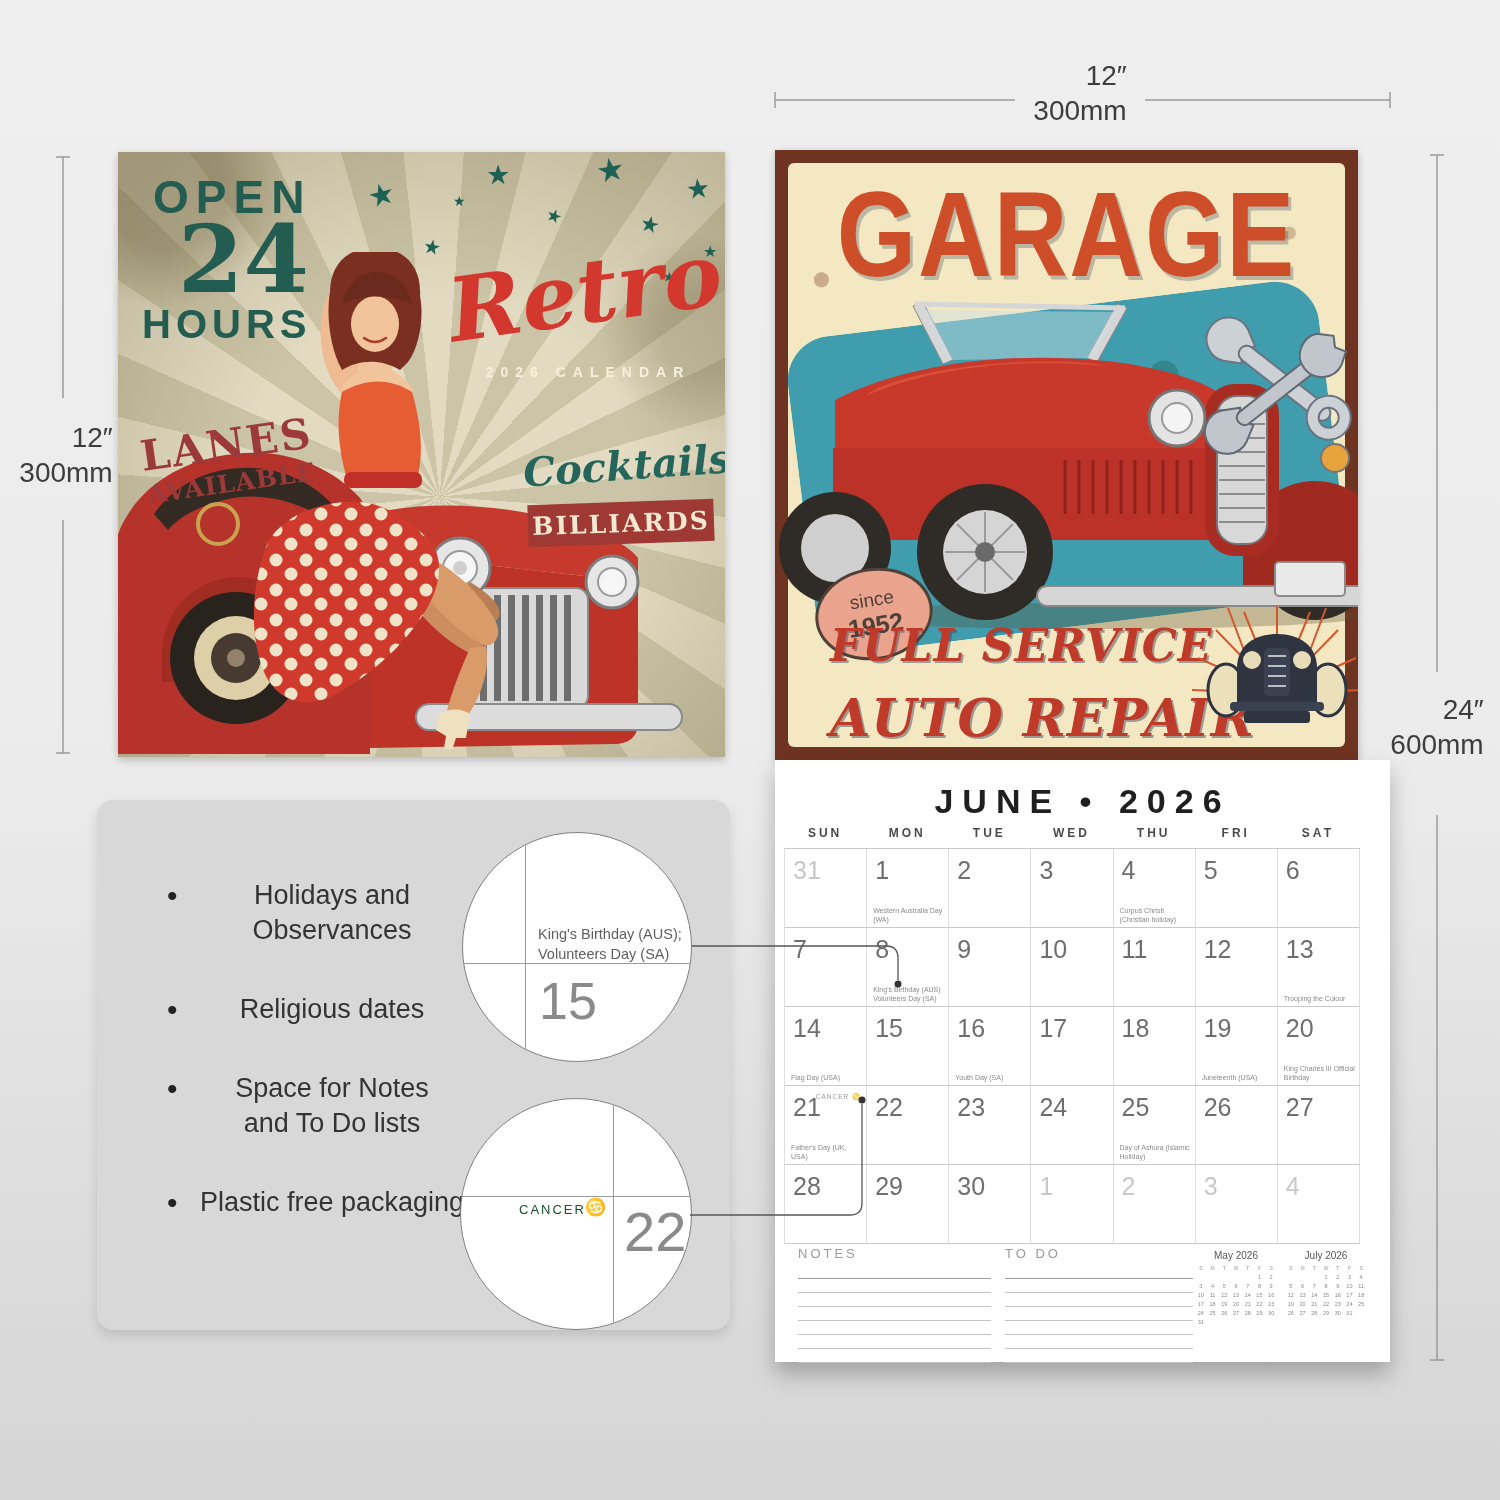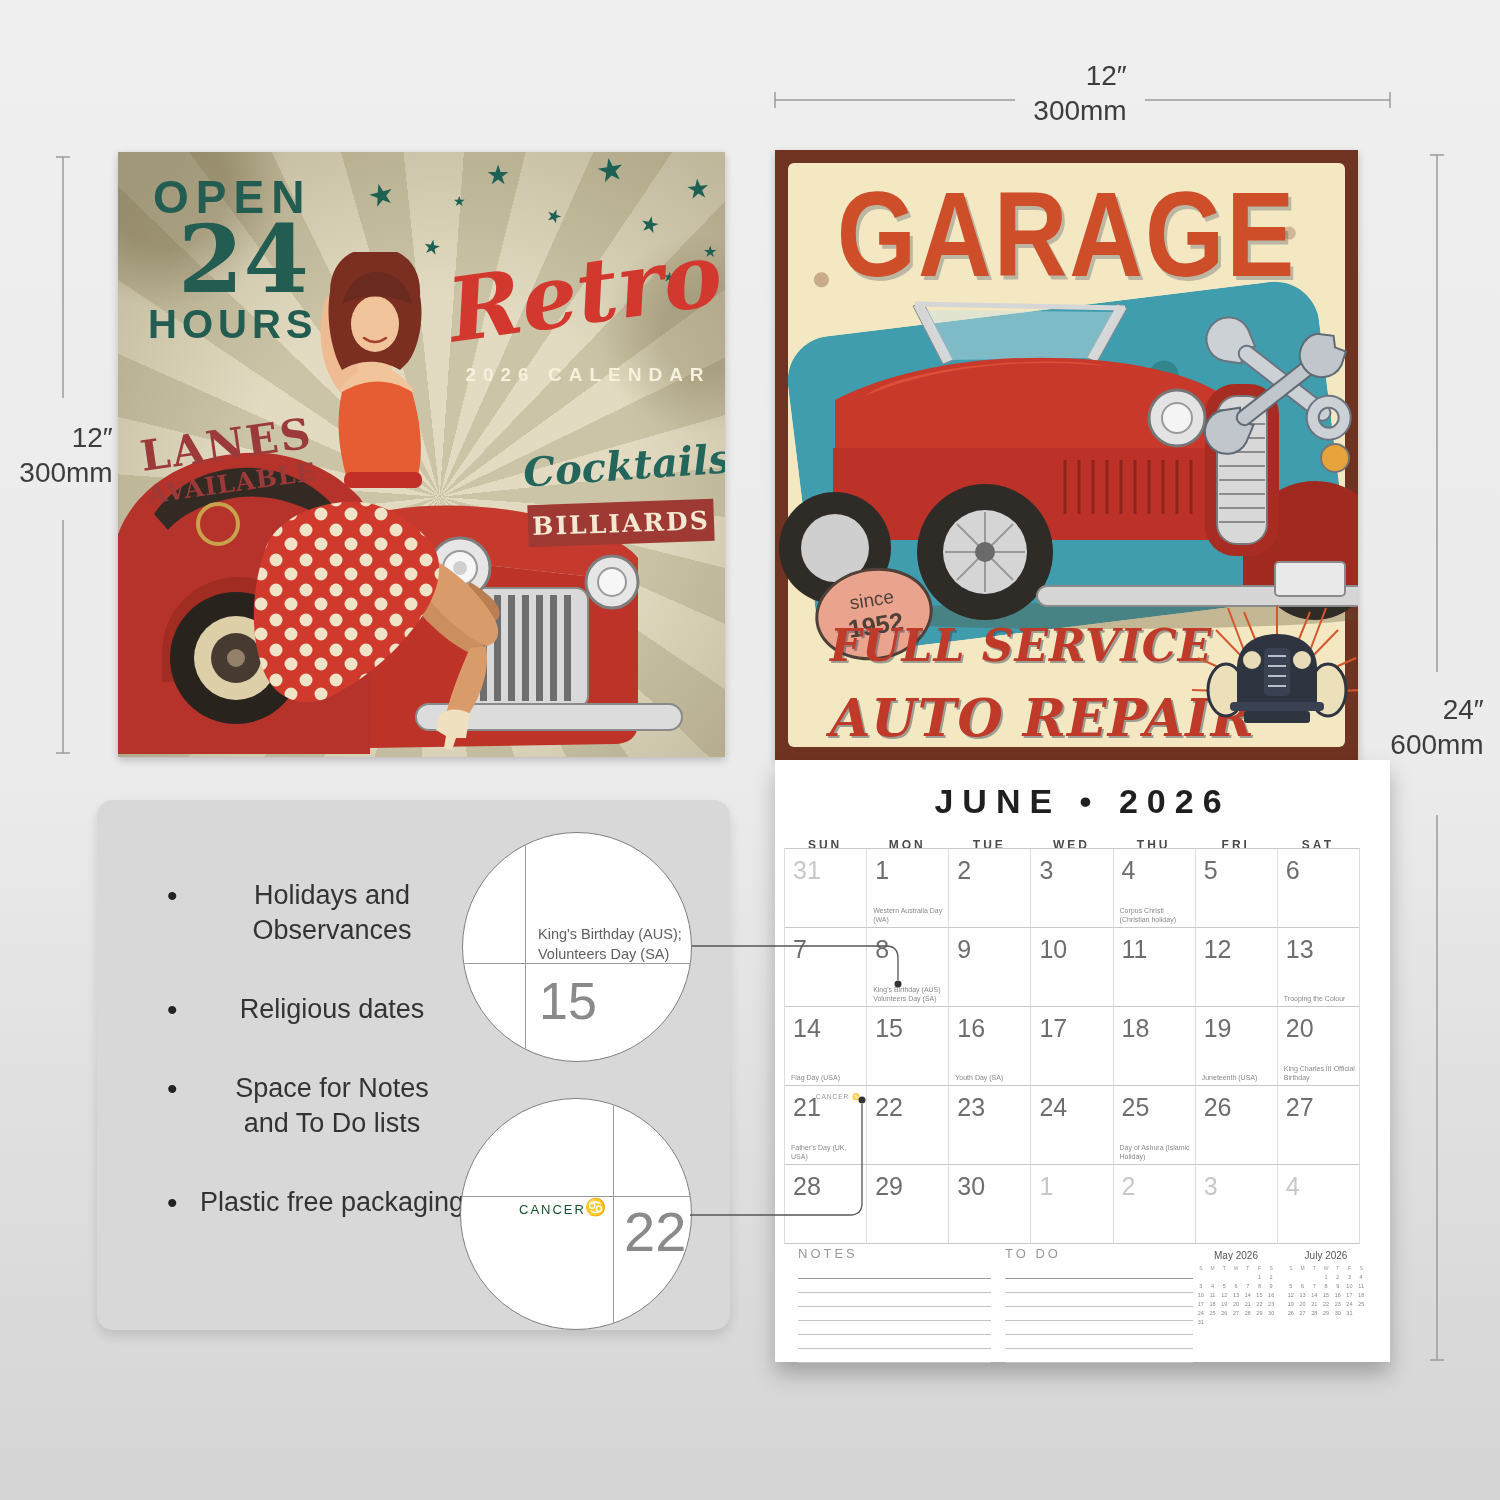--- a/index.html
+++ b/index.html
@@ -18,27 +18,27 @@
          background:repeating-conic-gradient(from 4deg at 53% 57%,#cbc4a6 0deg 10deg,#e2dbc1 10deg 20deg);
          box-shadow:0 3px 8px rgba(0,0,0,.22);}
   .cover::after{content:"";position:absolute;inset:0;
          background:radial-gradient(circle at 53% 57%,rgba(0,0,0,0) 42%,rgba(104,92,58,.28) 92%),
                     radial-gradient(circle at 8% 6%,rgba(104,92,58,.35) 0 60px,rgba(0,0,0,0) 120px),
                     radial-gradient(circle at 96% 30%,rgba(104,92,58,.25) 0 40px,rgba(0,0,0,0) 100px);
          pointer-events:none;}
   .cover .txt{position:absolute;z-index:3;}
   .t-open{left:35px;top:18px;font-size:46px;font-weight:800;letter-spacing:7px;color:#235c50;}
   .t-24{left:60px;top:52px;font-size:94px;font-weight:700;font-family:"DejaVu Serif",serif;color:#235c50;}
-  .t-hours{left:30px;top:150px;font-size:40px;font-weight:800;letter-spacing:5px;color:#235c50;}
+  .t-hours{left:24px;top:150px;font-size:40px;font-weight:800;letter-spacing:5px;color:#235c50;}
   .t-lanes{left:24px;top:268px;transform:rotate(-8deg);color:#9c3a39;font-family:"DejaVu Serif",serif;text-align:center;}
   .t-lanes .l1{font-size:42px;font-weight:700;letter-spacing:2px;}
   .t-lanes .l2{font-size:25px;font-weight:700;letter-spacing:1px;}
   .t-retro{left:322px;top:88px;width:290px;text-align:center;transform:rotate(-8deg);
            font-family:"DejaVu Serif",serif;font-style:italic;font-weight:700;font-size:88px;color:#d2382e;}
-  .t-sub{left:330px;top:212px;width:280px;text-align:center;font-size:19px;font-weight:700;letter-spacing:7px;color:#f6f0dc;}
+  .t-sub{left:330px;top:212px;width:280px;text-align:center;font-size:14px;font-weight:700;letter-spacing:7px;color:#f6f0dc;}
   .t-cocktails{left:405px;top:290px;width:195px;text-align:center;transform:rotate(-4deg);
            font-family:"DejaVu Serif",serif;font-style:italic;font-weight:700;font-size:40px;color:#25665c;}
   .t-billiards{left:410px;top:350px;width:186px;height:42px;background:#9e3a33;display:flex;align-items:center;justify-content:center;
            font-family:"DejaVu Serif",serif;font-weight:700;font-size:25px;letter-spacing:2px;color:#f3e9d2;transform:rotate(-2deg);}
   .star{position:absolute;color:#1d6154;z-index:2;line-height:1;}
 
   
   .garage{left:775px;top:150px;width:583px;height:610px;background:#6f3421;overflow:hidden;box-shadow:0 3px 8px rgba(0,0,0,.22);}
   .garage-inner{position:absolute;inset:13px;background:#f3e8c2;border-radius:6px;
      background-image:
@@ -59,21 +59,21 @@
   .since .s1{font-size:19px;}
   .since .s2{font-size:25px;font-weight:700;}
   .service{position:absolute;left:55px;top:470px;z-index:6;font-family:"DejaVu Serif",serif;font-style:italic;font-weight:700;
        color:#bf3a28;text-shadow:2px 2px 0 rgba(51,65,90,.45);}
   .service .sv1{font-size:44px;letter-spacing:1px;}
   .service .sv2{font-size:52px;letter-spacing:1px;margin-top:16px;}
 
   
   .page{left:775px;top:760px;width:615px;height:602px;background:#ffffff;box-shadow:0 12px 20px rgba(0,0,0,.25);}
   .cal-title{position:absolute;left:0;top:22px;width:100%;text-align:center;font-size:34px;font-weight:700;letter-spacing:9px;color:#1f1f1f;}
-  .weekday-row{position:absolute;left:9px;top:66px;width:575px;display:grid;grid-template-columns:repeat(7,1fr);margin-top:12px;}
+  .weekday-row{position:absolute;left:9px;top:66px;width:575px;display:grid;grid-template-columns:repeat(7,1fr);}
   .wd{text-align:center;font-size:12px;font-weight:700;letter-spacing:3px;color:#4a4a4a;}
   .cal-grid{position:absolute;left:9px;top:88px;width:575px;display:grid;grid-template-columns:repeat(7,1fr);
         grid-auto-rows:79px;border-top:1px solid #c9c9c9;border-left:1px solid #dedede;}
   .cell{position:relative;border-right:1px solid #dedede;border-bottom:1px solid #c9c9c9;}
   .num{padding:7px 0 0 8px;font-size:25px;color:#6e6e6e;}
   .num.muted{color:#c8c8c8;}
   .holiday{position:absolute;left:6px;right:2px;bottom:3px;font-size:7px;line-height:1.3;color:#8a8a8a;white-space:pre-line;}
   .zodiac{position:absolute;top:7px;right:5px;font-size:6.5px;letter-spacing:1px;color:#9a9a9a;}
   .notes-col{position:absolute;top:486px;}
   .sec-label{font-size:13px;letter-spacing:3px;color:#9a9a9a;padding-bottom:17px;border-bottom:1px solid #9a9a9a;}

